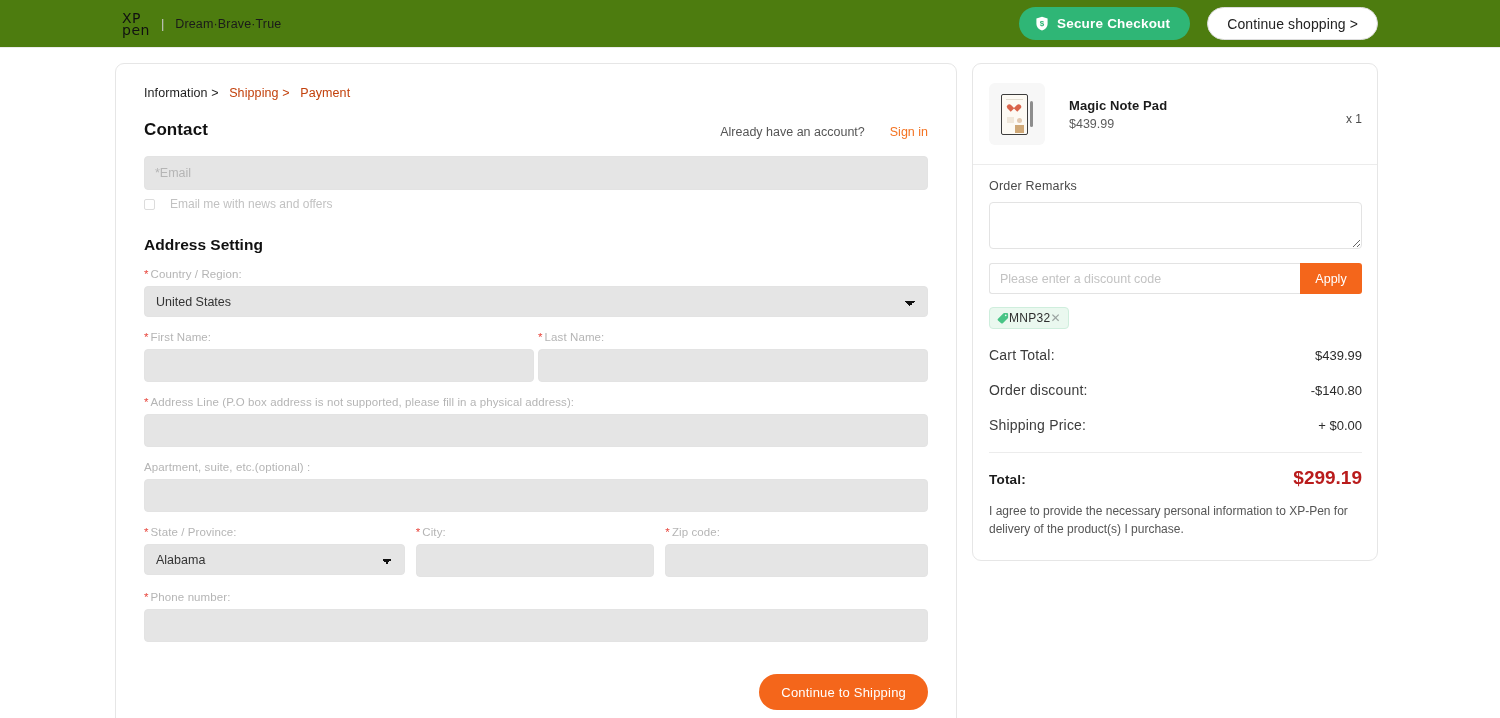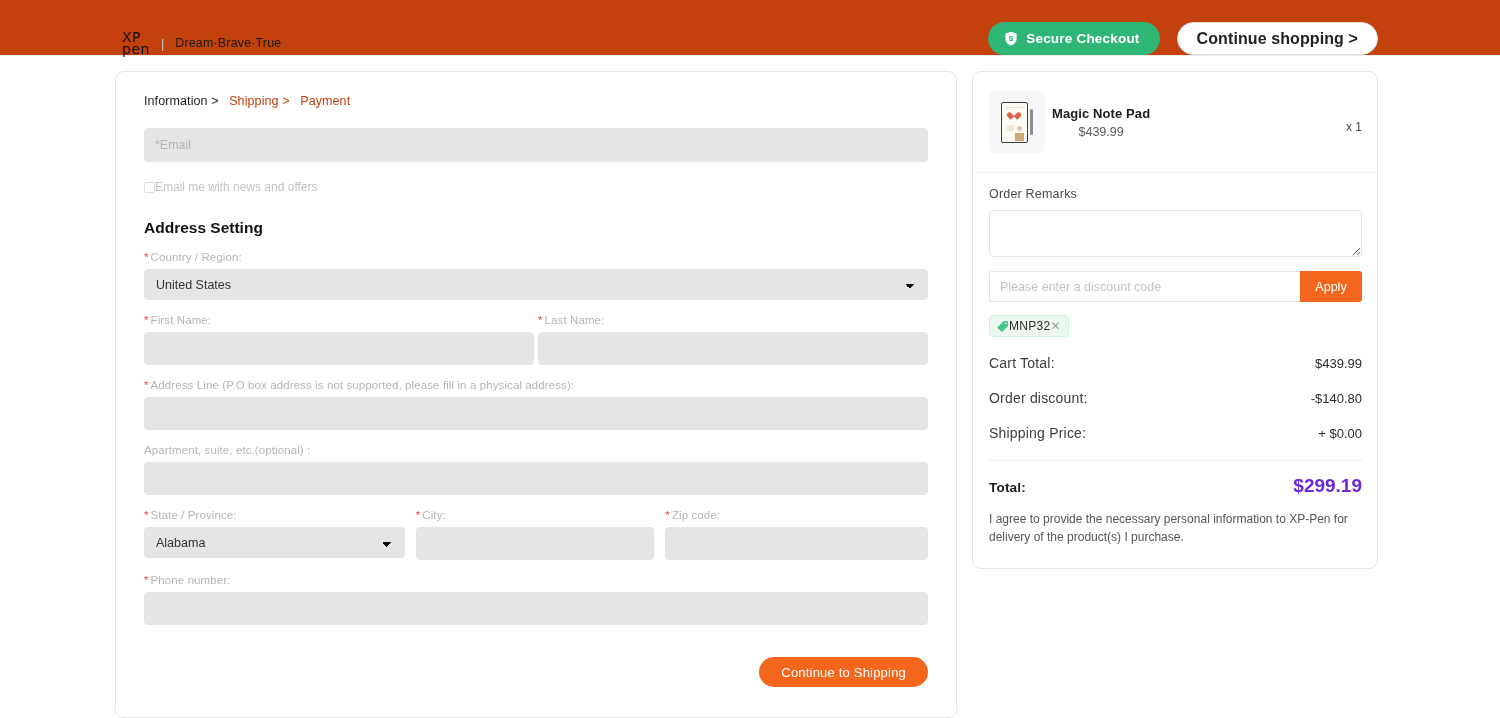--- a/index.html
+++ b/index.html
@@ -8,25 +8,25 @@
   body {
     width:1500px; height:718px;
     background:#ffffff;
     font-family:"Liberation Sans", sans-serif;
     color:#333;
     overflow:hidden;
   }
 
   
   .topbar{
-    height:56px; width:100%;
+    height:48px; width:100%;
     border-bottom:1px solid #ececec;
-    display:flex; align-items:flex-end;
+    display:flex; align-items:center;
     padding:0 122px;
-    background:#c2410c;
+    background:#4d7c0f;
   }
   .brand{ display:flex; align-items:center; gap:9px; }
   .brand-logo{
     font-family:"DejaVu Sans", sans-serif;
     font-size:14px; line-height:12px; font-weight:400;
     letter-spacing:.5px; color:#111;
     display:flex; flex-direction:column; align-items:flex-start;
   }
   .brand-logo span{ display:block; }
   .brand-divider{ color:#c9c9c9; font-size:13px; margin:0 2px; }
@@ -36,21 +36,21 @@
   .btn-secure{
     background:#2fb676; color:#fff; border:none; border-radius:22px;
     height:33px; padding:0 20px 0 16px;
     display:flex; align-items:center; gap:8px;
     font-size:13.5px; font-weight:700; letter-spacing:.2px;
     cursor:pointer;
   }
   .btn-continue{
     background:#fff; color:#222; border:1px solid #dcdcdc; border-radius:22px;
     height:33px; padding:0 19px;
-    font-size:16px; letter-spacing:.1px; cursor:pointer;font-weight:bold;
+    font-size:14px; letter-spacing:.1px; cursor:pointer;
   }
 
   
   .page{
     padding:15px 122px 0 115px;
     display:flex; gap:15px; align-items:flex-start;
   }
   .card{
     background:#fff; border:1px solid #e6e6e6; border-radius:9px;
   }
@@ -99,46 +99,46 @@
     background-position:
       calc(100% - 17px) 14px,
       calc(100% - 12px) 14px;
     background-size:5px 5px, 5px 5px;
     background-repeat:no-repeat;
     padding-left:11px;
   }
   .email-row{ margin-top:16px; }
   .email-row .inp{ height:34px; }
   .checkrow{
-    display:flex; align-items:center; gap:0;
-    margin-top:18px; font-size:12px; color:#c2c2c2;text-align:center;
+    display:flex; align-items:center; gap:15px;
+    margin-top:7px; font-size:12px; color:#c2c2c2;text-align:center;
   }
   .cbox{
     width:11px; height:11px; border:1px solid #dcdcdc; border-radius:2px;
     background:#fff; cursor:pointer; flex:none;
   }
   h2.addr-title{ font-size:15.5px; font-weight:700; color:#111; margin:25px 0 0 0; }
 
   .row2{ display:flex; gap:4px; margin-top:14px; }
   .row2 > div{ flex:1; }
   .row3{ display:flex; gap:11px; margin-top:14px; }
   .row3 .c1{ width:271px; }
   .row3 .c2{ width:248px; }
   .row3 .c3{ width:273px; }
 
   .btnrow{ display:flex; justify-content:flex-end; margin-top:32px; padding-right:0; }
   .btn-orange{
     background:#f4661b; color:#fff; border:none; border-radius:20px;
-    height:30px; padding:0 22px; font-size:13px; font-weight:400;
+    height:36px; padding:0 22px; font-size:13px; font-weight:400;
     letter-spacing:.2px; cursor:pointer;
     font-family:"Liberation Sans", sans-serif;
   }
 
   
-  .prod{ display:flex; align-items:center; gap:7px; padding:19px 15px 19px 16px;text-align:center; }
+  .prod{ display:flex; align-items:center; gap:24px; padding:19px 15px 19px 16px; }
   .thumb{
     width:56px; height:62px; background:#f7f7f7; border-radius:6px;
     display:flex; align-items:center; justify-content:center; flex:none;
   }
   .pad{
     width:27px; height:41px; background:#fdfaf4;
     border:1.6px solid #3d3d3d; border-radius:2px;
     position:relative; overflow:hidden;
   }
   .pad .l1{ position:absolute; top:4px; left:4px; right:4px; height:1px; background:#e4ded2;}
@@ -191,21 +191,21 @@
     font-size:12px; color:#2e2e2e; letter-spacing:.3px;
   }
   .chip .x{ color:#9aa3a0; font-size:12px; cursor:pointer; line-height:1; }
 
   .totals{ padding:18px 15px 0 16px; }
   .trow{ display:flex; align-items:baseline; margin-bottom:19px; }
   .tlabel{ font-size:14px; color:#3c3c3c; letter-spacing:.2px; }
   .tval{ margin-left:auto; font-size:13px; color:#2b2b2b; }
   .trow.grand{ margin:0; padding-top:14px; border-top:1px solid #ececec; }
   .trow.grand .tlabel{ font-weight:700; color:#1b1b1b; font-size:13.5px;}
-  .trow.grand .tval{ color:#6d28d9; font-weight:700; font-size:19px; }
+  .trow.grand .tval{ color:#b91c1c; font-weight:700; font-size:19px; }
   .agree{
     font-size:12px; color:#555; line-height:1.5;
     padding:13px 22px 22px 16px;
   }
 </style>
 </head>
 <body>
 
 <div class="topbar">
   <div class="brand">
@@ -235,20 +235,27 @@
 
   <div class="card left-card">
     <div class="left-inner">
 
       <div class="crumbs">
         <span class="c-active">Information &gt;</span>
         <span class="c-muted" style="margin-left:7px;">Shipping &gt;</span>
         <span class="c-muted" style="margin-left:7px;">Payment</span>
       </div>
 
+      <div class="sec-head-row">
+        <h2 class="sec-title">Contact</h2>
+        <div class="acct">
+          <span>Already have an account?</span>
+          <span class="signin">Sign in</span>
+        </div>
+      </div>
 
       <div class="email-row">
         <input class="inp" type="text" placeholder="*Email" style="">
       </div>
 
       <div class="checkrow">
         <span class="cbox"></span>
         <span>Email me with news and offers</span>
       </div>
 

